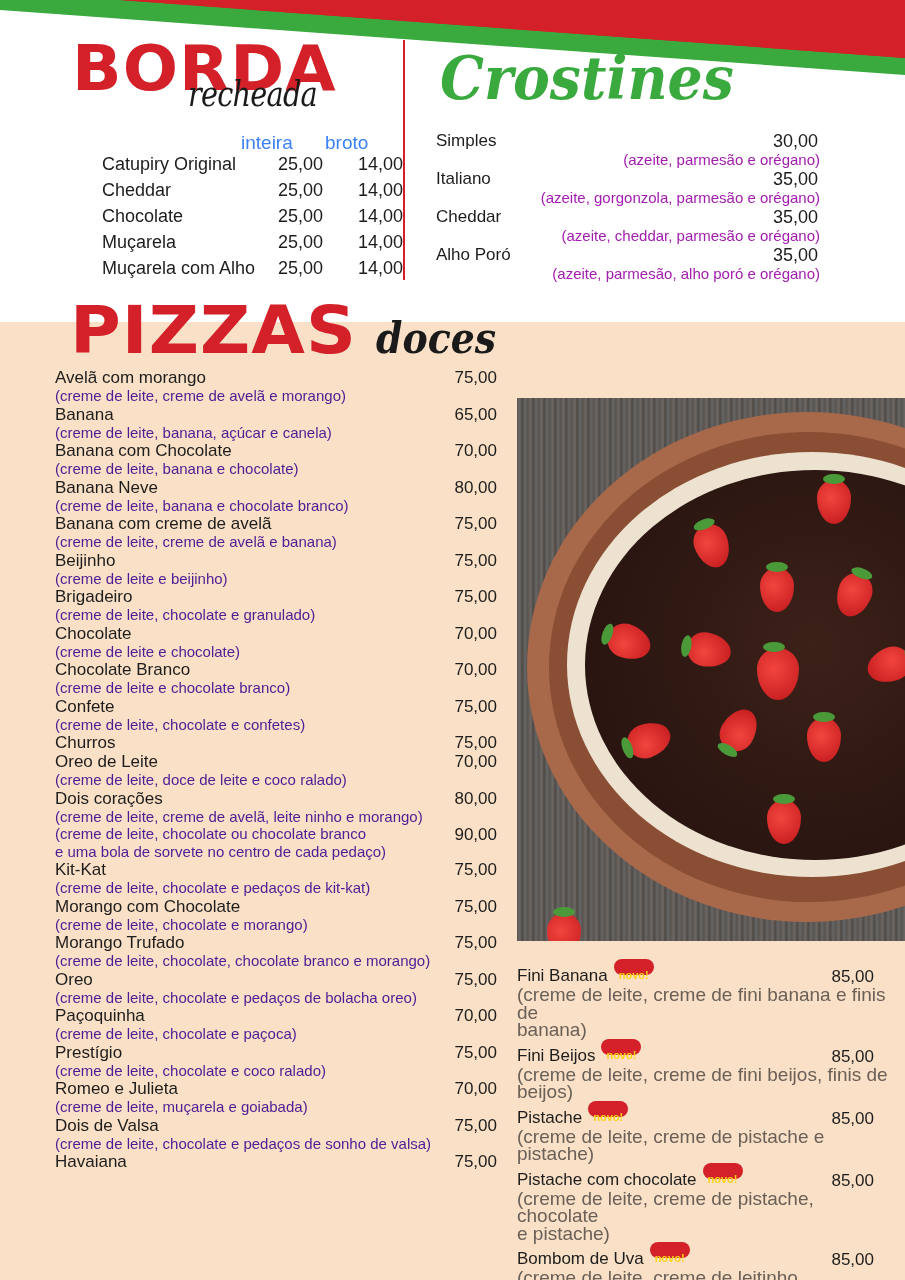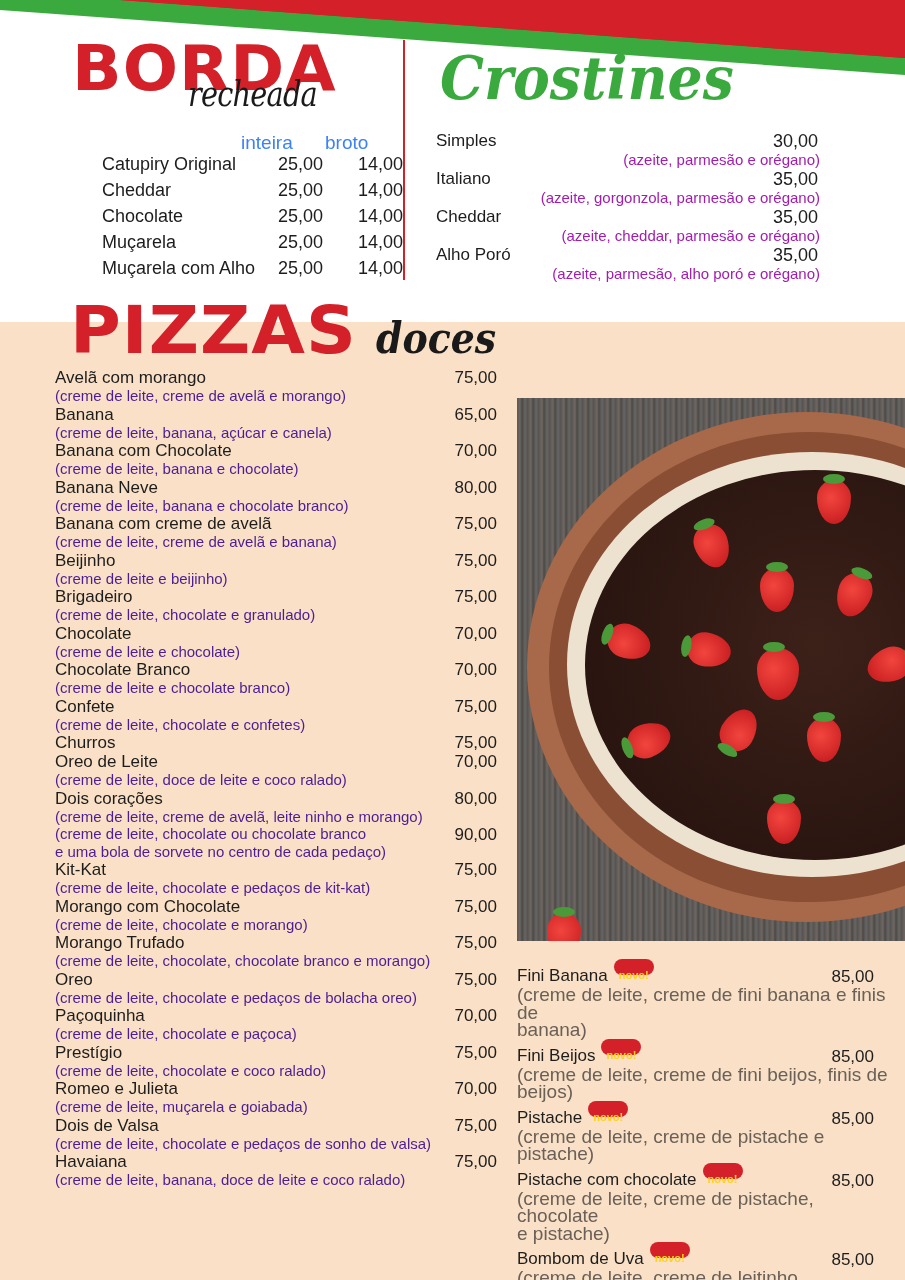--- a/index.html
+++ b/index.html
@@ -251,21 +251,20 @@
       <span class="ds">(creme de leite, muçarela e goiabada)</span>
     </div>
   <div class="pz">
       <span class="nm">Dois de Valsa</span>
       <span class="pr">75,00</span>
       <span class="ds">(creme de leite, chocolate e pedaços de sonho de valsa)</span>
     </div>
   <div class="pz">
       <span class="nm">Havaiana</span>
       <span class="pr">75,00</span>
-      <span class="ds">(creme de leite, banana, doce de leite e coco ralado)</span>
     </div>
 </div>
 
 <div class="photo">
   <div class="plate">
     <div class="plate-inner"></div>
     <div class="crust"></div>
     <div class="choc"></div>
   </div>
   <div class="berry" style="left:300px;top:82px;"></div>

